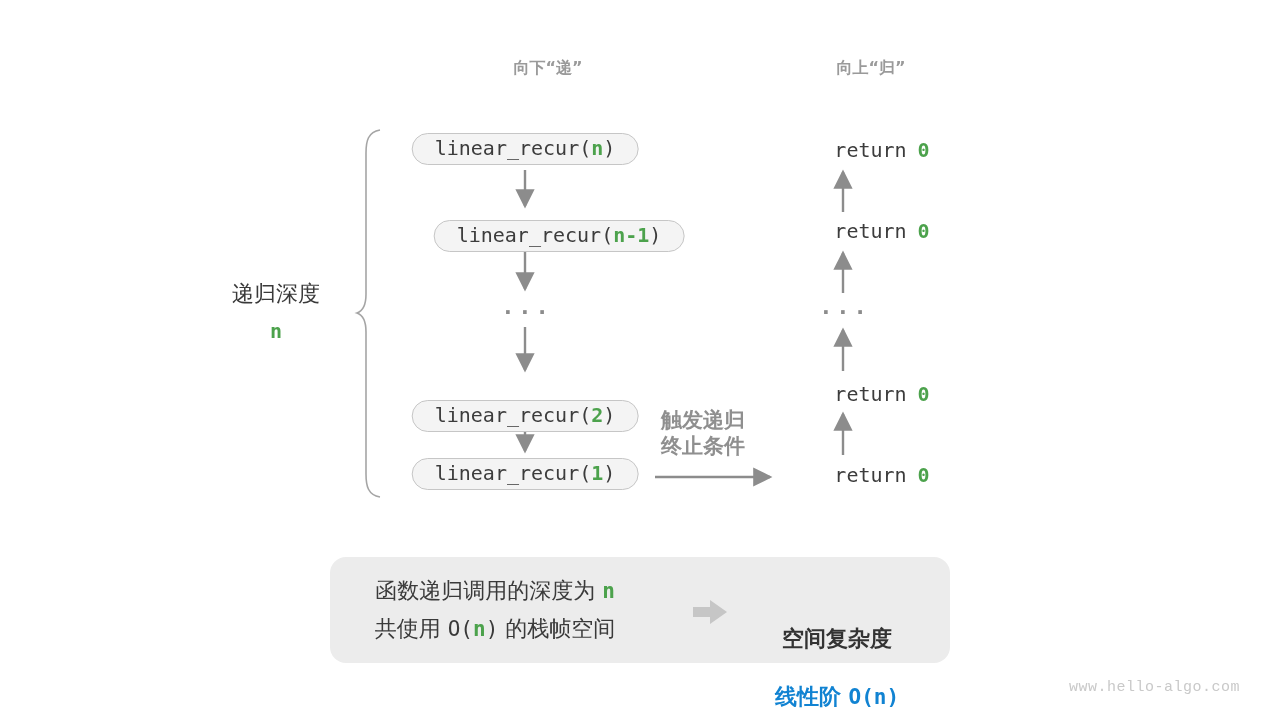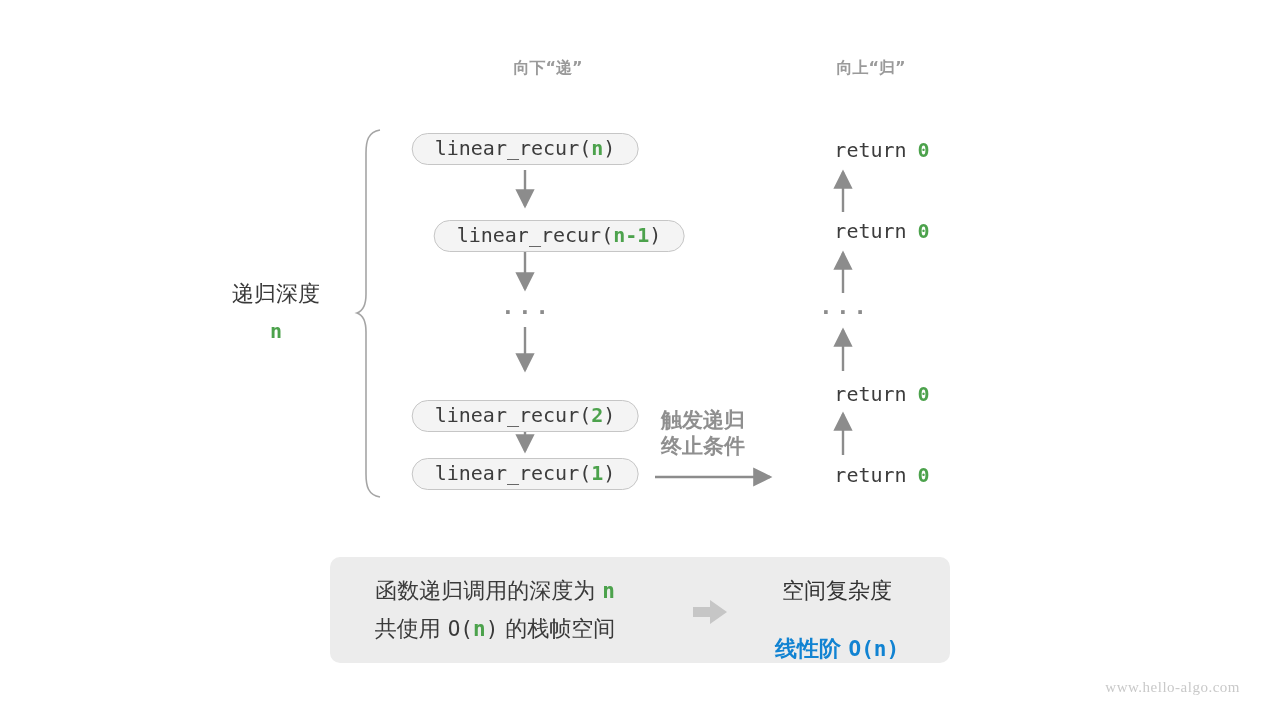--- a/index.html
+++ b/index.html
@@ -109,21 +109,21 @@
     color: #8f8f8f;
     line-height: 26px;
     white-space: nowrap;
   }
 
   .summary-panel {
     position: absolute;
     left: 330px; top: 557px;
     width: 620px; height: 106px;
     background: #ececec;
-    border-radius: 10px;
+    border-radius: 16px;
   }
   .panel-left {
     position: absolute;
     left: 15px; top: 15px;
     width: 300px;
     text-align: center;
     font-size: 22px;
     color: #3a3a3a;
     line-height: 38px;
     white-space: nowrap;
@@ -131,32 +131,32 @@
   .panel-left .mono { font-size: 21px; }
   .panel-right {
     position: absolute;
     left: 412px; top: 15px;
     width: 190px;
     text-align: center;
     font-size: 22px;
     line-height: 38px;
     white-space: nowrap;
   }
-  .panel-title { font-weight: normal; color: #333333; }
+  .panel-title { font-weight: bold; color: #333333; margin-top: 48px; }
   .panel-result { font-weight: bold; color: #1183d2; margin-top: 20px; }
   .panel-result .mono { font-size: 21px; }
   .block-arrow {
     position: absolute;
     left: 363px; top: 41px;
   }
 
   .watermark {
     position: absolute;
     right: 40px; top: 679px;
-    font-family: Liberation Serif, serif;
+    font-family: Liberation Mono, monospace;
     font-size: 15px;
     color: #c9c9c9;
     letter-spacing: 0.5px;
   }
 </style>
 </head>
 <body>
 
 <div class="canvas">
 

